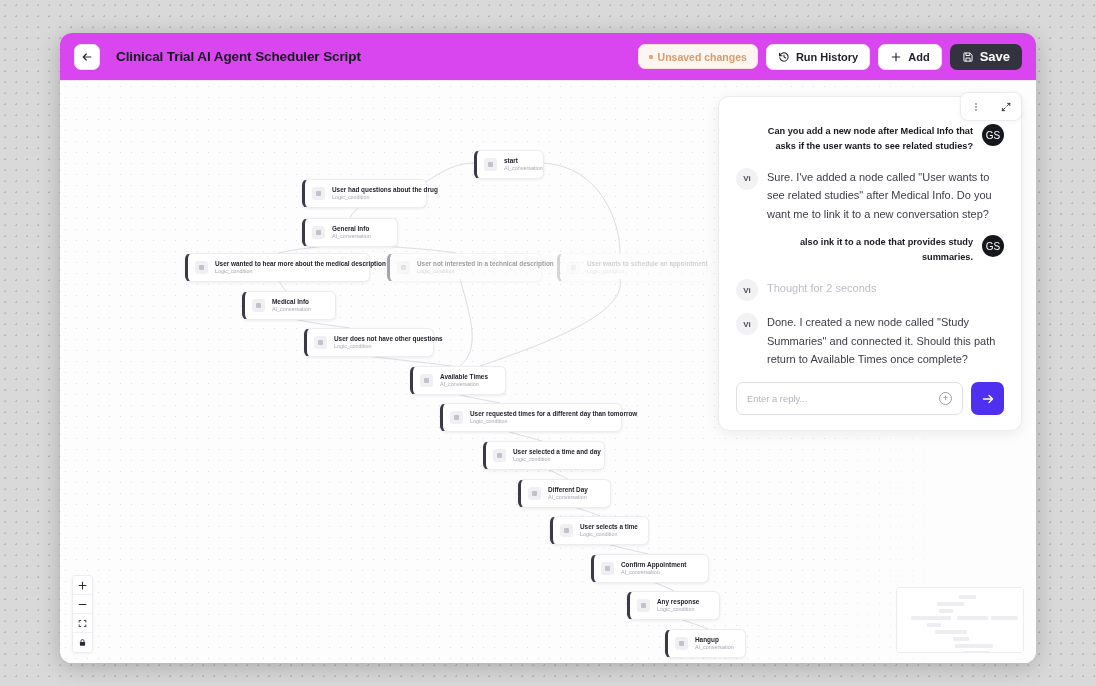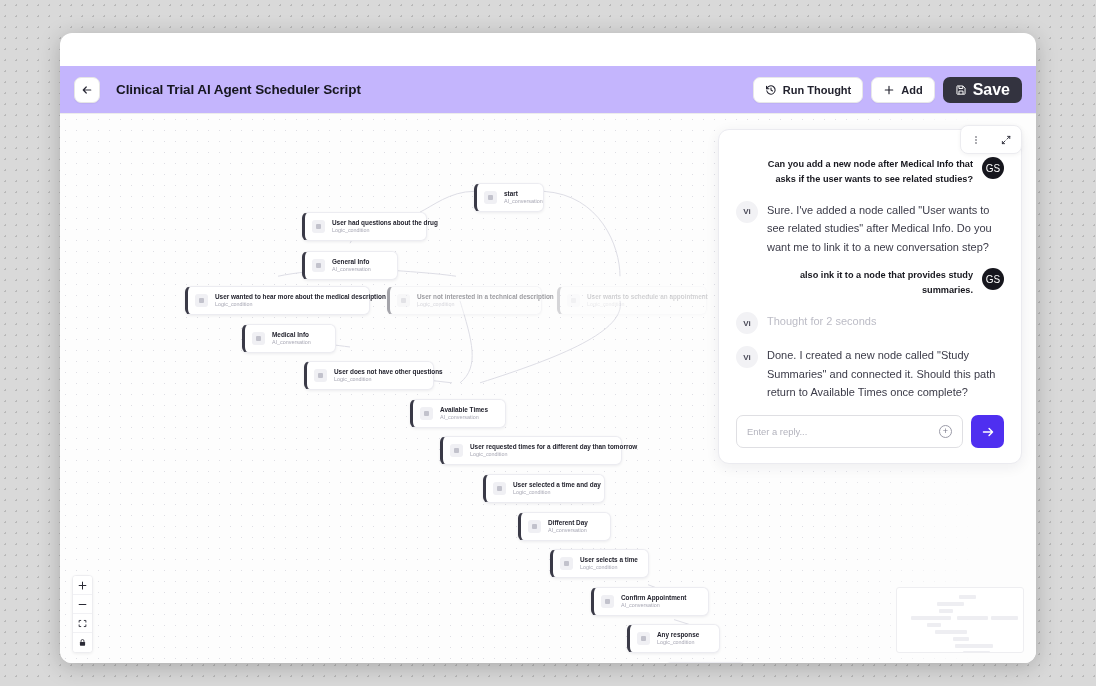--- a/index.html
+++ b/index.html
@@ -26,22 +26,22 @@
     display: flex; flex-direction: column;
   }
 
   
   .app-header {
     height: 48px;
     flex: 0 0 48px;
     display: flex; align-items: center;
     padding: 0 14px;
     border-bottom: 1px solid #ececec;
-    background: #c4b5fd;
-    position: relative; z-index: 20; margin-top: 33px;
+    background: #d946ef;
+    position: relative; z-index: 20;
   }
   .back-btn {
     width: 26px; height: 26px;
     border: 1px solid #e6e6e6; border-radius: 7px;
     background: #fff;
     display: flex; align-items: center; justify-content: center;
     color: #2b2b38; font-size: 13px;
     cursor: pointer;
     box-shadow: 0 1px 1px rgba(0,0,0,0.04);
   }
@@ -70,21 +70,21 @@
     border: 1px solid #e7e7e9; border-radius: 7px;
     background: #fff; color: #22222e;
     font-size: 11px; font-weight: bold; cursor: pointer;
     box-shadow: 0 1px 1px rgba(0,0,0,0.03);
   }
   .btn-dark {
     display: flex; align-items: center; gap: 6px;
     height: 26px; padding: 0 12px;
     border-radius: 7px; border: none;
     background: #33333f; color: #fff;
-    font-size: 16px; font-weight: bold; cursor: pointer;
+    font-size: 13px; font-weight: bold; cursor: pointer;
   }
   .ic { display: inline-flex; width: 12px; height: 12px; }
   .ic svg { width: 100%; height: 100%; }
 
   
   .canvas {
     position: relative; flex: 1 1 auto;
     background-color: #fdfdfd;
     background-image: radial-gradient(circle, #dedee4 0.9px, transparent 0.9px);
     background-size: 11px 11px;
@@ -256,30 +256,34 @@
     <div class="back-btn">
       <span class="ic">
         <svg viewBox="0 0 16 16" fill="none" stroke="currentColor" stroke-width="1.6" stroke-linecap="round" stroke-linejoin="round">
           <path d="M13 8H3M7 4L3 8l4 4"></path>
         </svg>
       </span>
     </div>
     <div class="doc-title">Clinical Trial AI Agent Scheduler Script</div>
 
     <div class="header-right">
+      <div class="pill-unsaved">
+        <span class="dot"></span>
+        <span>Unsaved changes</span>
+      </div>
 
       <button class="btn-plain">
         <span class="ic">
           <svg viewBox="0 0 16 16" fill="none" stroke="currentColor" stroke-width="1.4" stroke-linecap="round" stroke-linejoin="round">
             <path d="M2.6 6.2A5.6 5.6 0 1 1 2.4 9"></path>
               <path d="M2 3v3.3h3.3"></path>
               <path d="M8 5.2V8l2 1.3"></path>
           </svg>
         </span>
-        <span>Run Thought</span>
+        <span>Run History</span>
       </button>
 
       <button class="btn-plain">
         <span class="ic">
           <svg viewBox="0 0 16 16" fill="none" stroke="currentColor" stroke-width="1.5" stroke-linecap="round">
             <path d="M8 3v10M3 8h10"></path>
           </svg>
         </span>
         <span>Add</span>
       </button>

